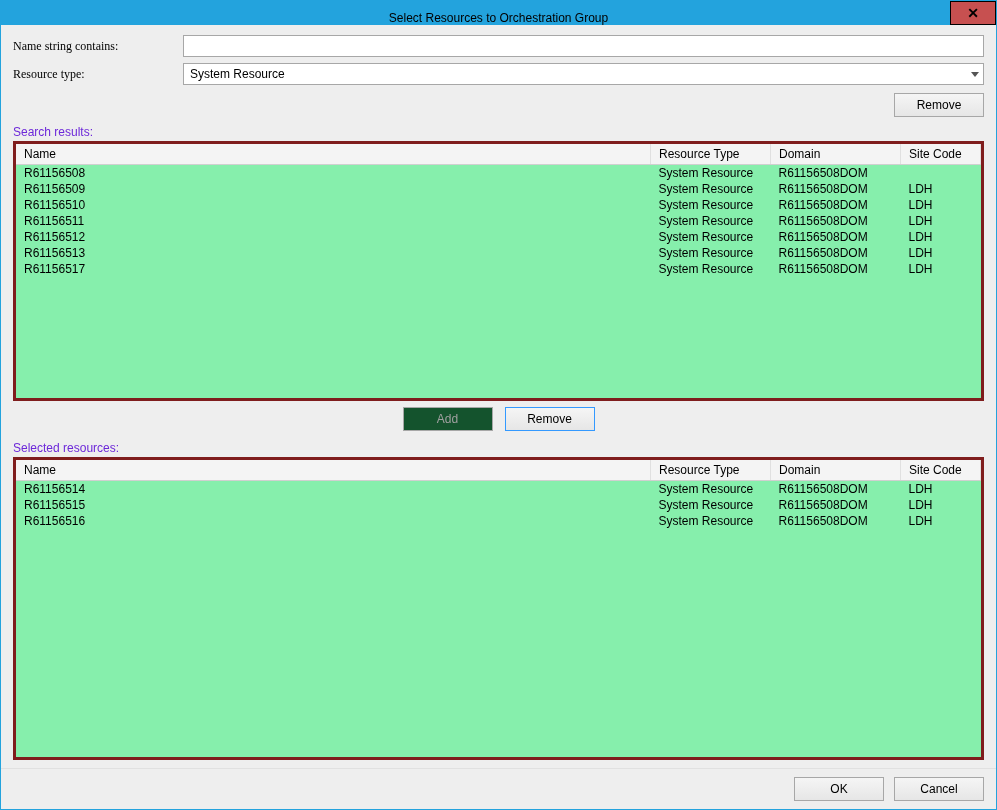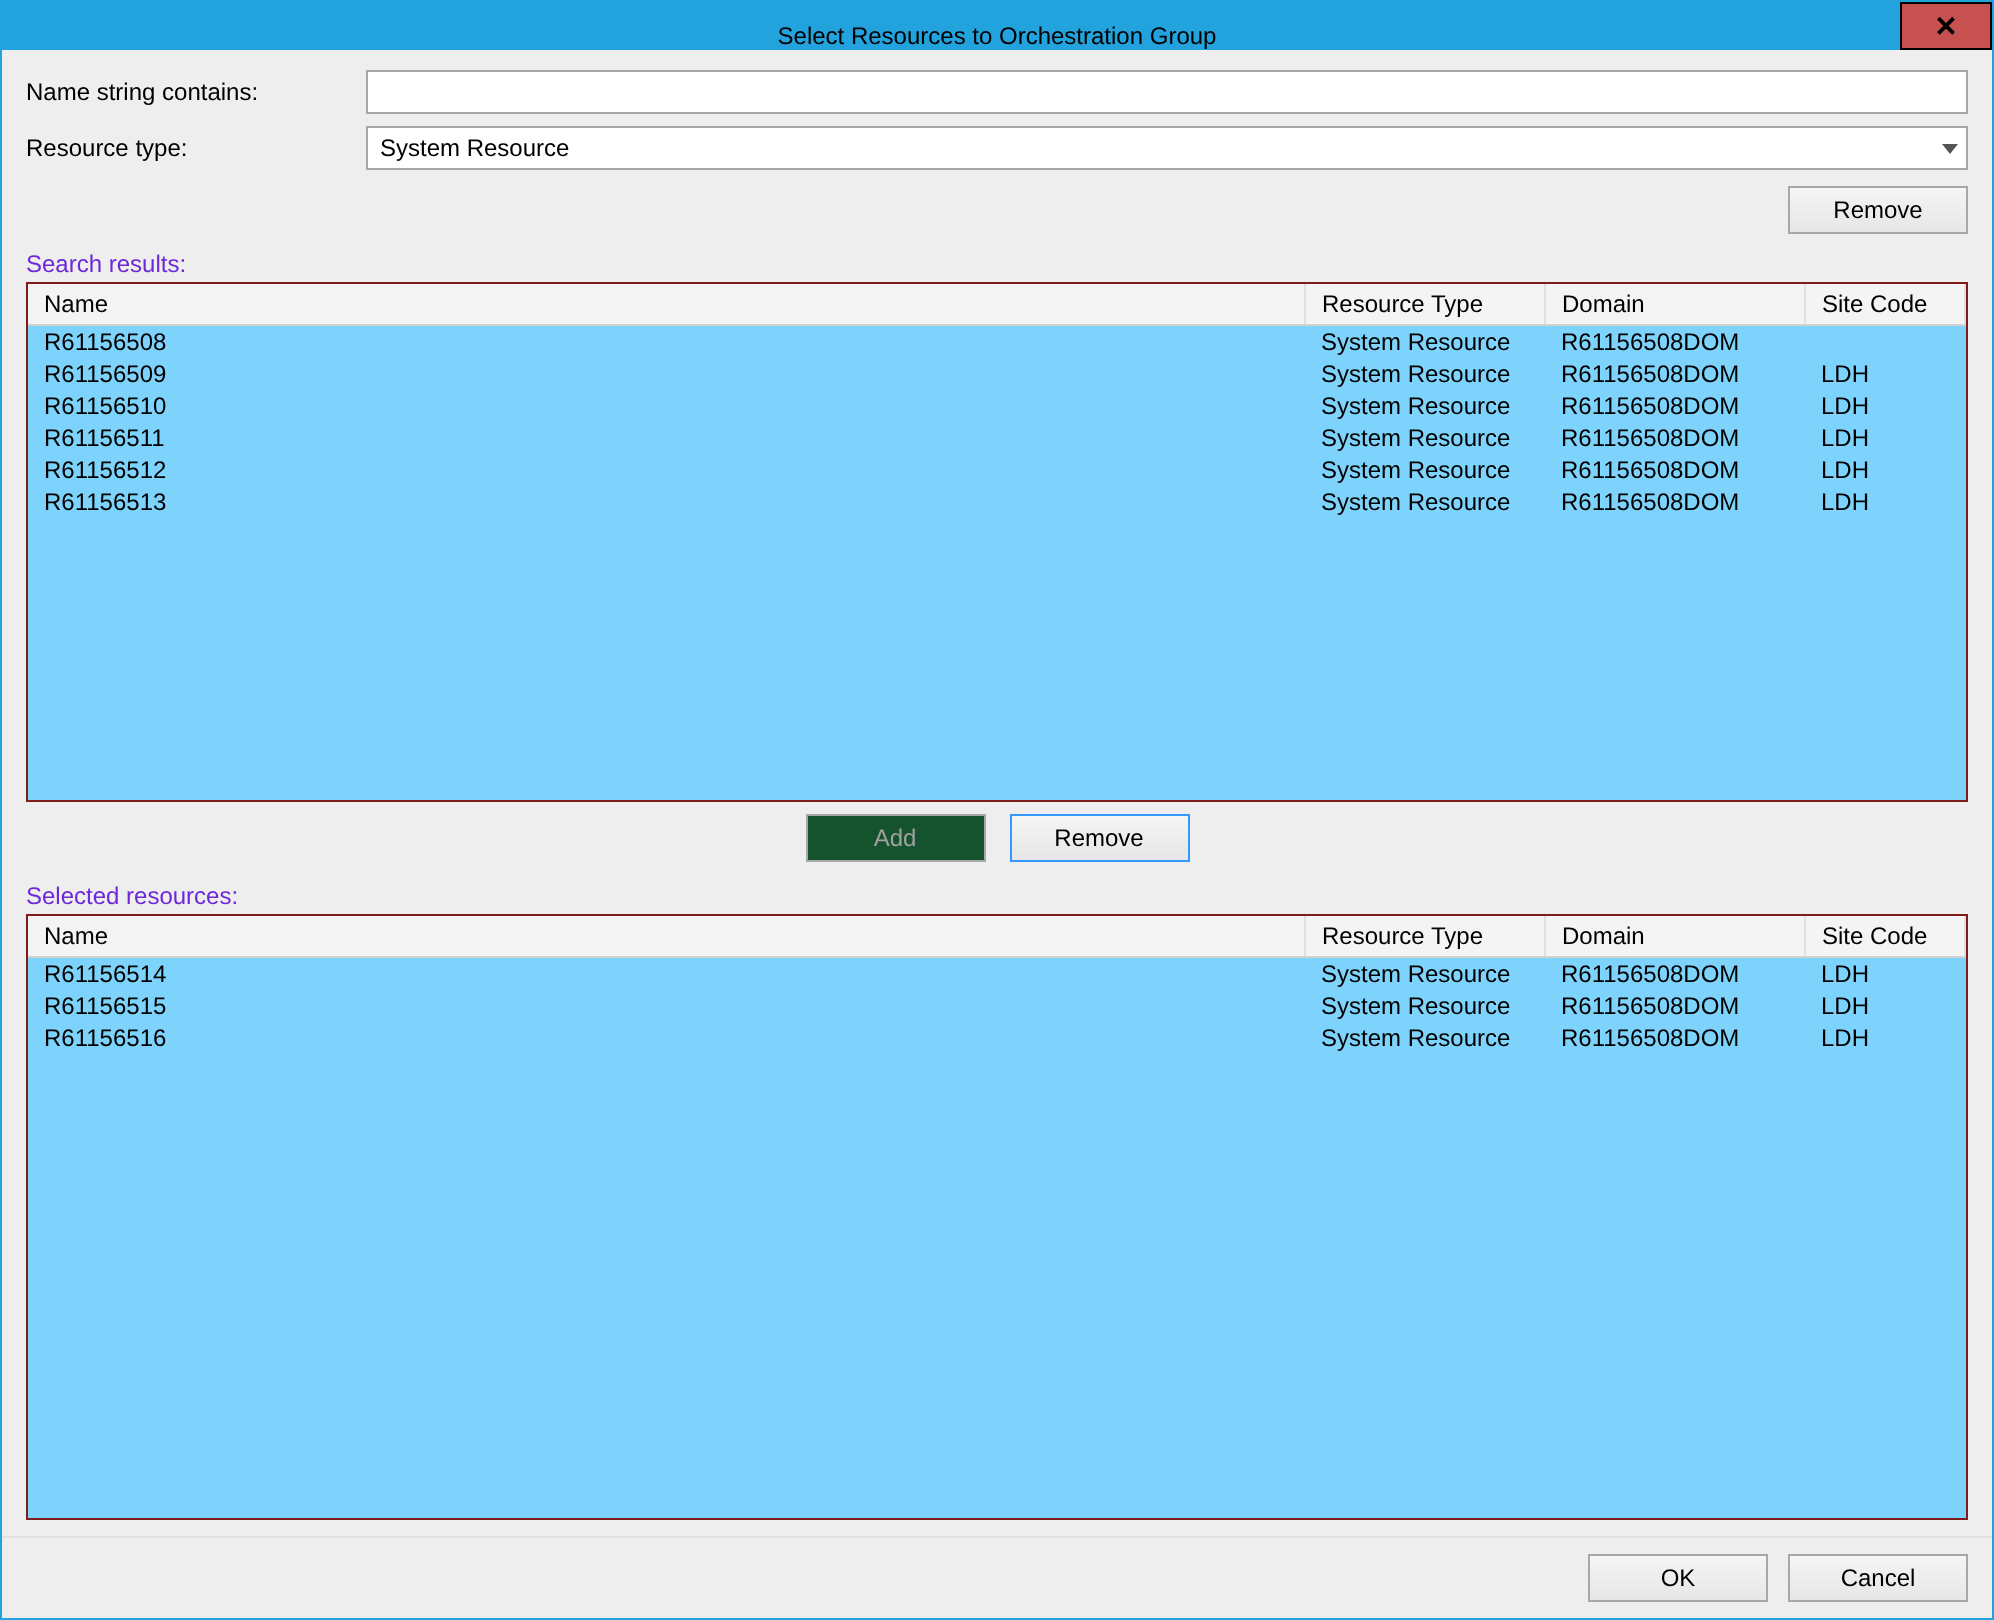--- a/index.html
+++ b/index.html
@@ -46,20 +46,21 @@
     background: #eeeeee;
     overflow: hidden;
   }
   .form-row {
     display: flex; align-items: center;
     margin-bottom: 6px;
   }
   .form-label {
     width: 170px;
     color: #000;
+    font-family: Liberation Serif, serif;
   }
   .text-input {
     flex: 1;
     height: 22px;
     border: 1px solid #a7a7a7;
     background: #fff;
     padding: 0 4px;
     font: inherit;
   }
   .select-wrap {
@@ -94,22 +95,22 @@
     background: #14532d;
     cursor: default;
   }
   .btn-focus {
     outline: 1px solid #3399ff;
     outline-offset: -1px;
   }
   .row-right { display: flex; justify-content: flex-end; margin-top: 2px; margin-bottom: 2px;}
   .section-label { margin: 6px 0 2px 0; color: #6d28d9; }
   .listview {
-    border: 1px solid #7f1d1d;
-    background: #7dd3fc;
+    border: 3px solid #7f1d1d;
+    background: #86efac;
     overflow: auto;
   }
   .lv-search-results { height: 260px; }
   .lv-selected { flex: 1; min-height: 160px; }
   table.lv {
     width: 100%;
     border-collapse: collapse;
     font: inherit;
   }
   table.lv th {
@@ -218,20 +219,26 @@
               <td>System Resource</td>
               <td>R61156508DOM</td>
               <td>LDH</td>
             </tr>
             <tr>
               <td>R61156513</td>
               <td>System Resource</td>
               <td>R61156508DOM</td>
               <td>LDH</td>
             </tr>
+            <tr>
+              <td>R61156517</td>
+              <td>System Resource</td>
+              <td>R61156508DOM</td>
+              <td>LDH</td>
+            </tr>
           </tbody>
       </table>
     </div>
 
     <div class="mid-buttons">
       <button class="btn btn-disabled">Add</button>
       <button class="btn btn-focus">Remove</button>
     </div>
 
     <div class="section-label">Selected resources:</div>

